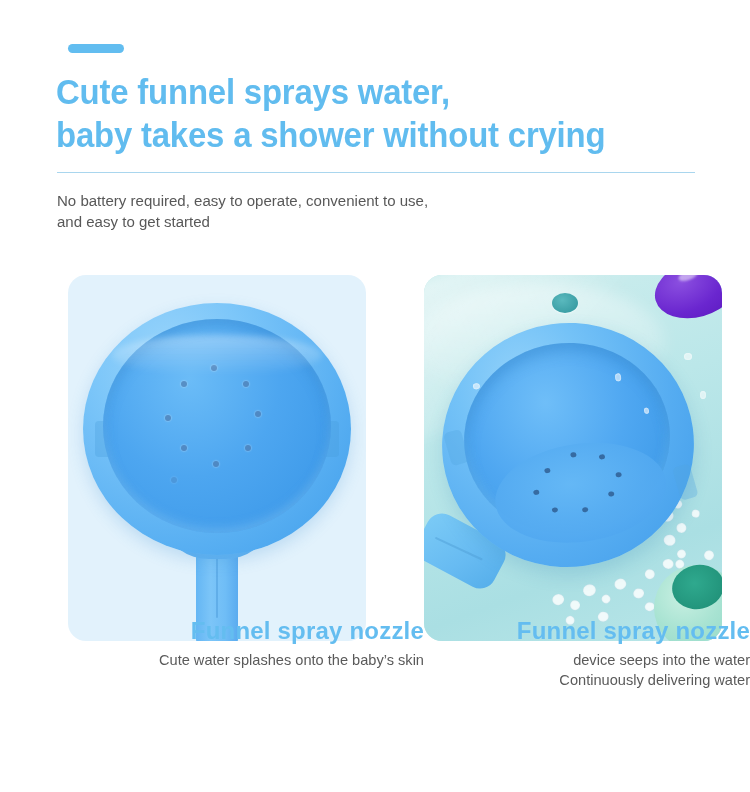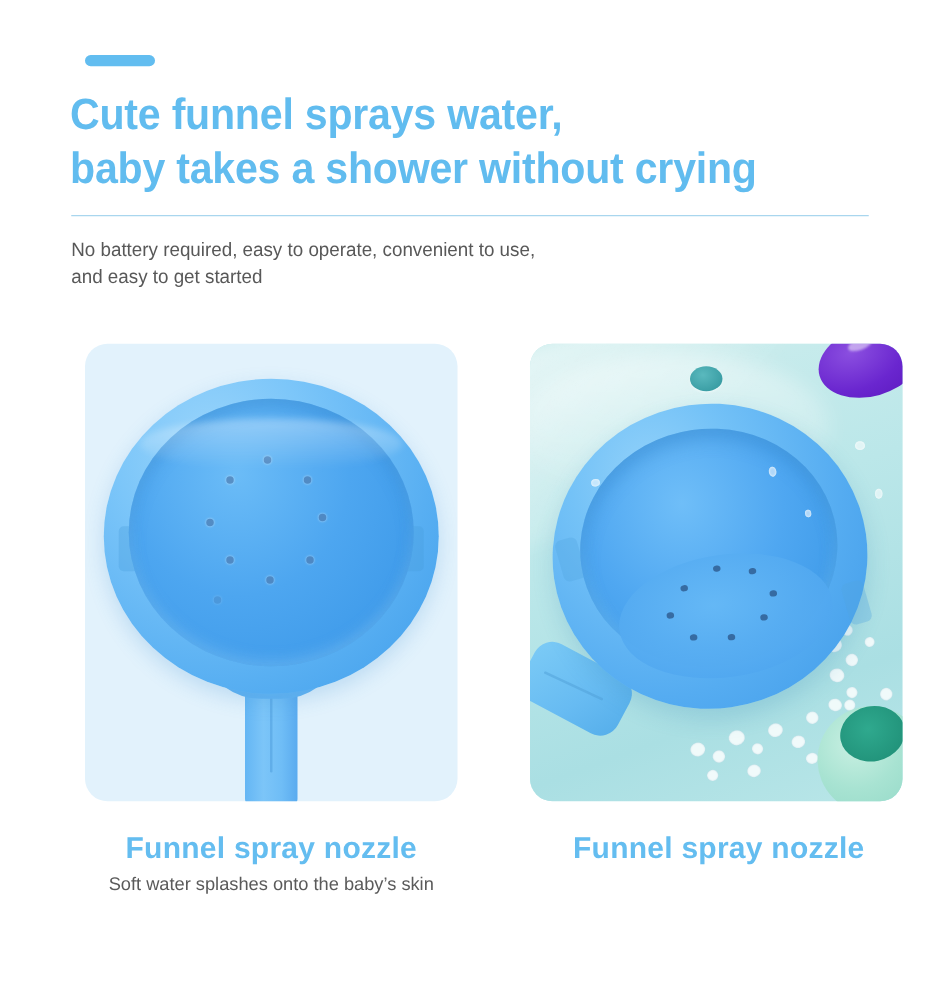--- a/index.html
+++ b/index.html
@@ -310,22 +310,22 @@
   .water-drop {
     position:absolute;
     border-radius:50%;
     background:rgba(255,255,255,.55);
     box-shadow:inset 0 0 2px rgba(255,255,255,.9);
   }
 
   
   .caption {
     position:absolute;
-    top:664px;
-    text-align:center;
+    top:616px;
+    text-align:right;
   }
   .cap-left  { left:10px;  width:414px; }
   .cap-right { left:400px; width:350px; }
 
   .cap-title {
     color:#64bdf0;
     font-family:"Liberation Sans Narrow","Liberation Sans", sans-serif;
     font-weight:bold;
     font-size:24px;
     line-height:30px;
@@ -456,23 +456,25 @@
         <div class="mint-cup"></div>
         <div class="mint-cup-mouth"></div>
 
       </div>
     </div>
   </div>
 
   <div class="caption cap-left">
     <div class="cap-title">Funnel spray nozzle</div>
     <div class="cap-lines">
-      <span>Soft water splashes onto the baby’s skin</span>
+      <span>Cute water splashes onto the baby’s skin</span>
     </div>
   </div>
 
   <div class="caption cap-right">
     <div class="cap-title">Funnel spray nozzle</div>
     <div class="cap-lines">
+      <span>device seeps into the water</span>
+      <span>Continuously delivering water</span>
     </div>
   </div>
 
 </div>
 
 </body></html>

